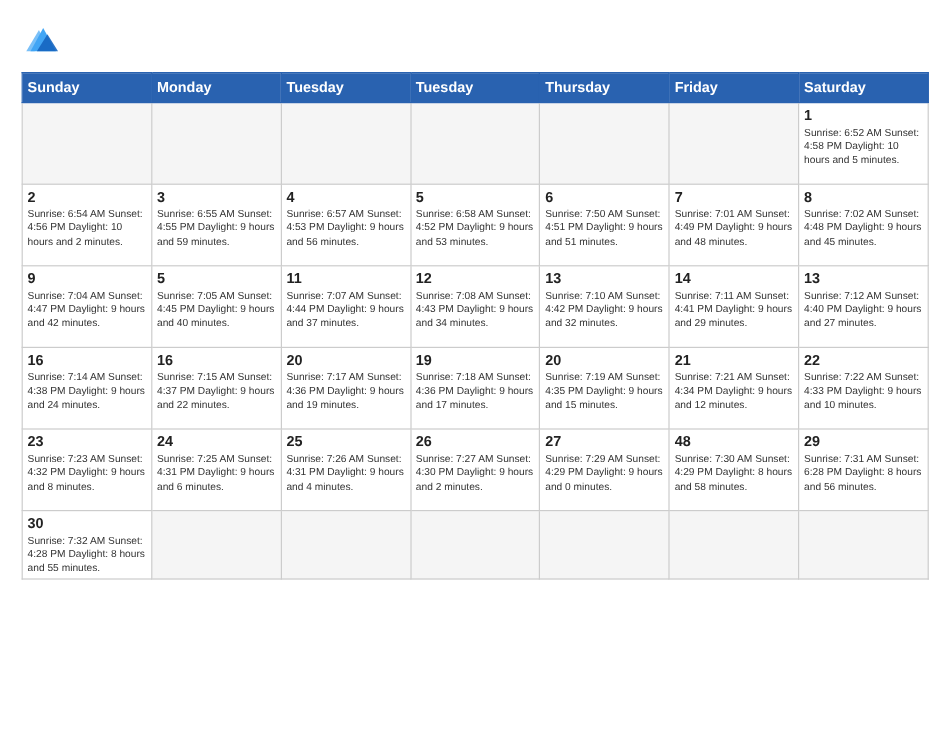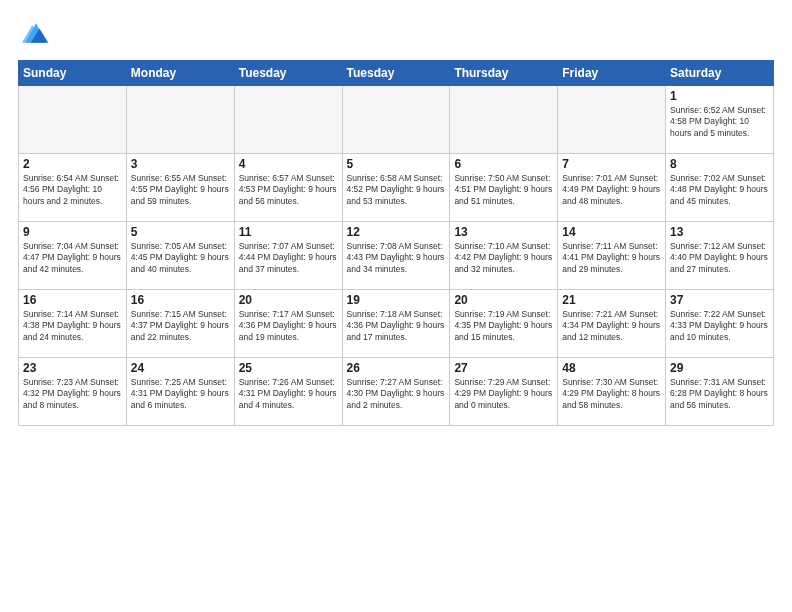--- a/index.html
+++ b/index.html
@@ -267,21 +267,21 @@
 Sunset: 4:35 PM
 Daylight: 9 hours and 15 minutes.</div>
           </td>
           <td>
             <span class="day-number">21</span>
             <div class="day-info">Sunrise: 7:21 AM
 Sunset: 4:34 PM
 Daylight: 9 hours and 12 minutes.</div>
           </td>
           <td>
-            <span class="day-number">37</span>
+            <span class="day-number">22</span>
             <div class="day-info">Sunrise: 7:22 AM
 Sunset: 4:33 PM
 Daylight: 9 hours and 10 minutes.</div>
           </td>
         </tr>
         <tr>
           <td>
             <span class="day-number">23</span>
             <div class="day-info">Sunrise: 7:23 AM
 Sunset: 4:32 PM
@@ -316,16 +316,30 @@
             <div class="day-info">Sunrise: 7:30 AM
 Sunset: 4:29 PM
 Daylight: 8 hours and 58 minutes.</div>
           </td>
           <td>
             <span class="day-number">29</span>
             <div class="day-info">Sunrise: 7:31 AM
 Sunset: 6:28 PM
 Daylight: 8 hours and 56 minutes.</div>
           </td>
+        </tr>
+        <tr class="last-row">
+          <td>
+            <span class="day-number">30</span>
+            <div class="day-info">Sunrise: 7:32 AM
+Sunset: 4:28 PM
+Daylight: 8 hours and 55 minutes.</div>
+          </td>
+          <td class="empty"></td>
+          <td class="empty"></td>
+          <td class="empty"></td>
+          <td class="empty"></td>
+          <td class="empty"></td>
+          <td class="empty"></td>
         </tr>
       </tbody>
   </table>
 </div>
 
 </body></html>

